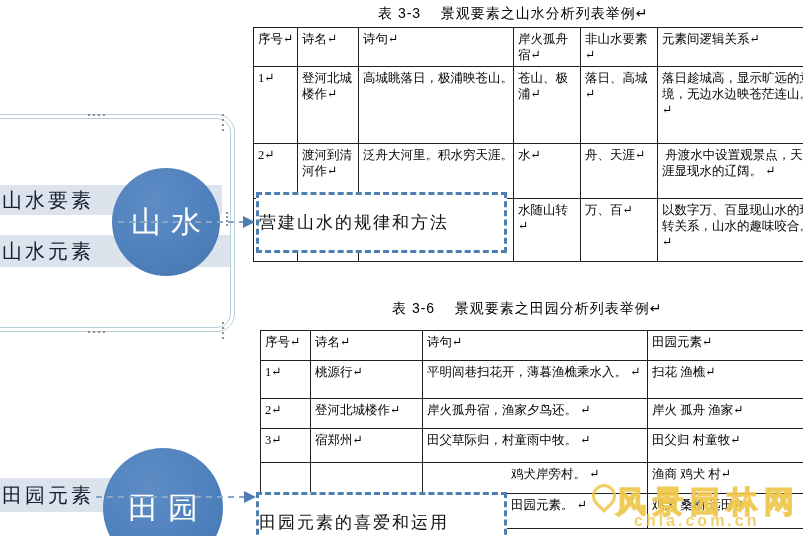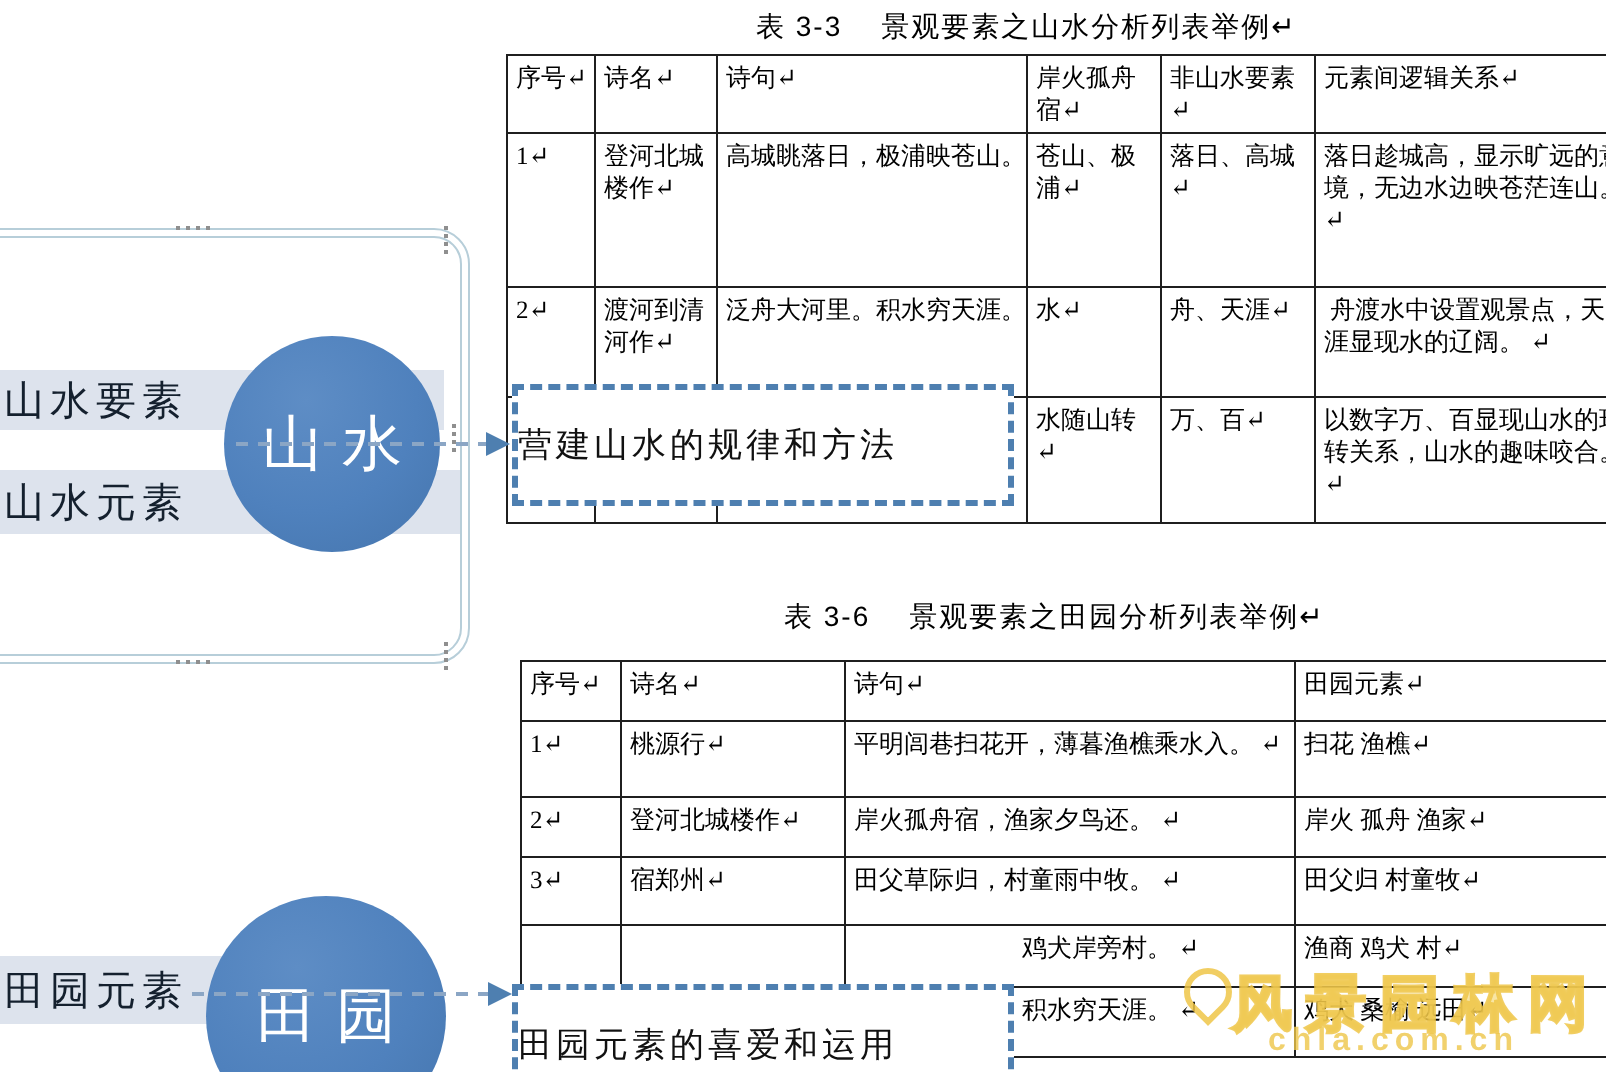--- a/index.html
+++ b/index.html
@@ -214,21 +214,21 @@
     </tr>
     <tr style="height:31px">
       <td></td>
       <td></td>
       <td class="frag">鸡犬岸旁村。 ↵</td>
       <td>渔商 鸡犬 村↵</td>
     </tr>
     <tr style="height:35px">
       <td></td>
       <td></td>
-      <td class="frag">积水穷天涯。 ↵</td>
+      <td class="frag">田园元素。 ↵</td>
       <td>鸡犬 桑榆 远田↵</td>
     </tr>
   </tbody>
     </table>
 
   <div class="wm" style="left:588px;top:480px;width:215px;height:56px">
     <span class="wm-pin"></span>
     <span class="wm-name">风景园林网</span>
     <span class="wm-url">chla.com.cn</span>
   </div>

